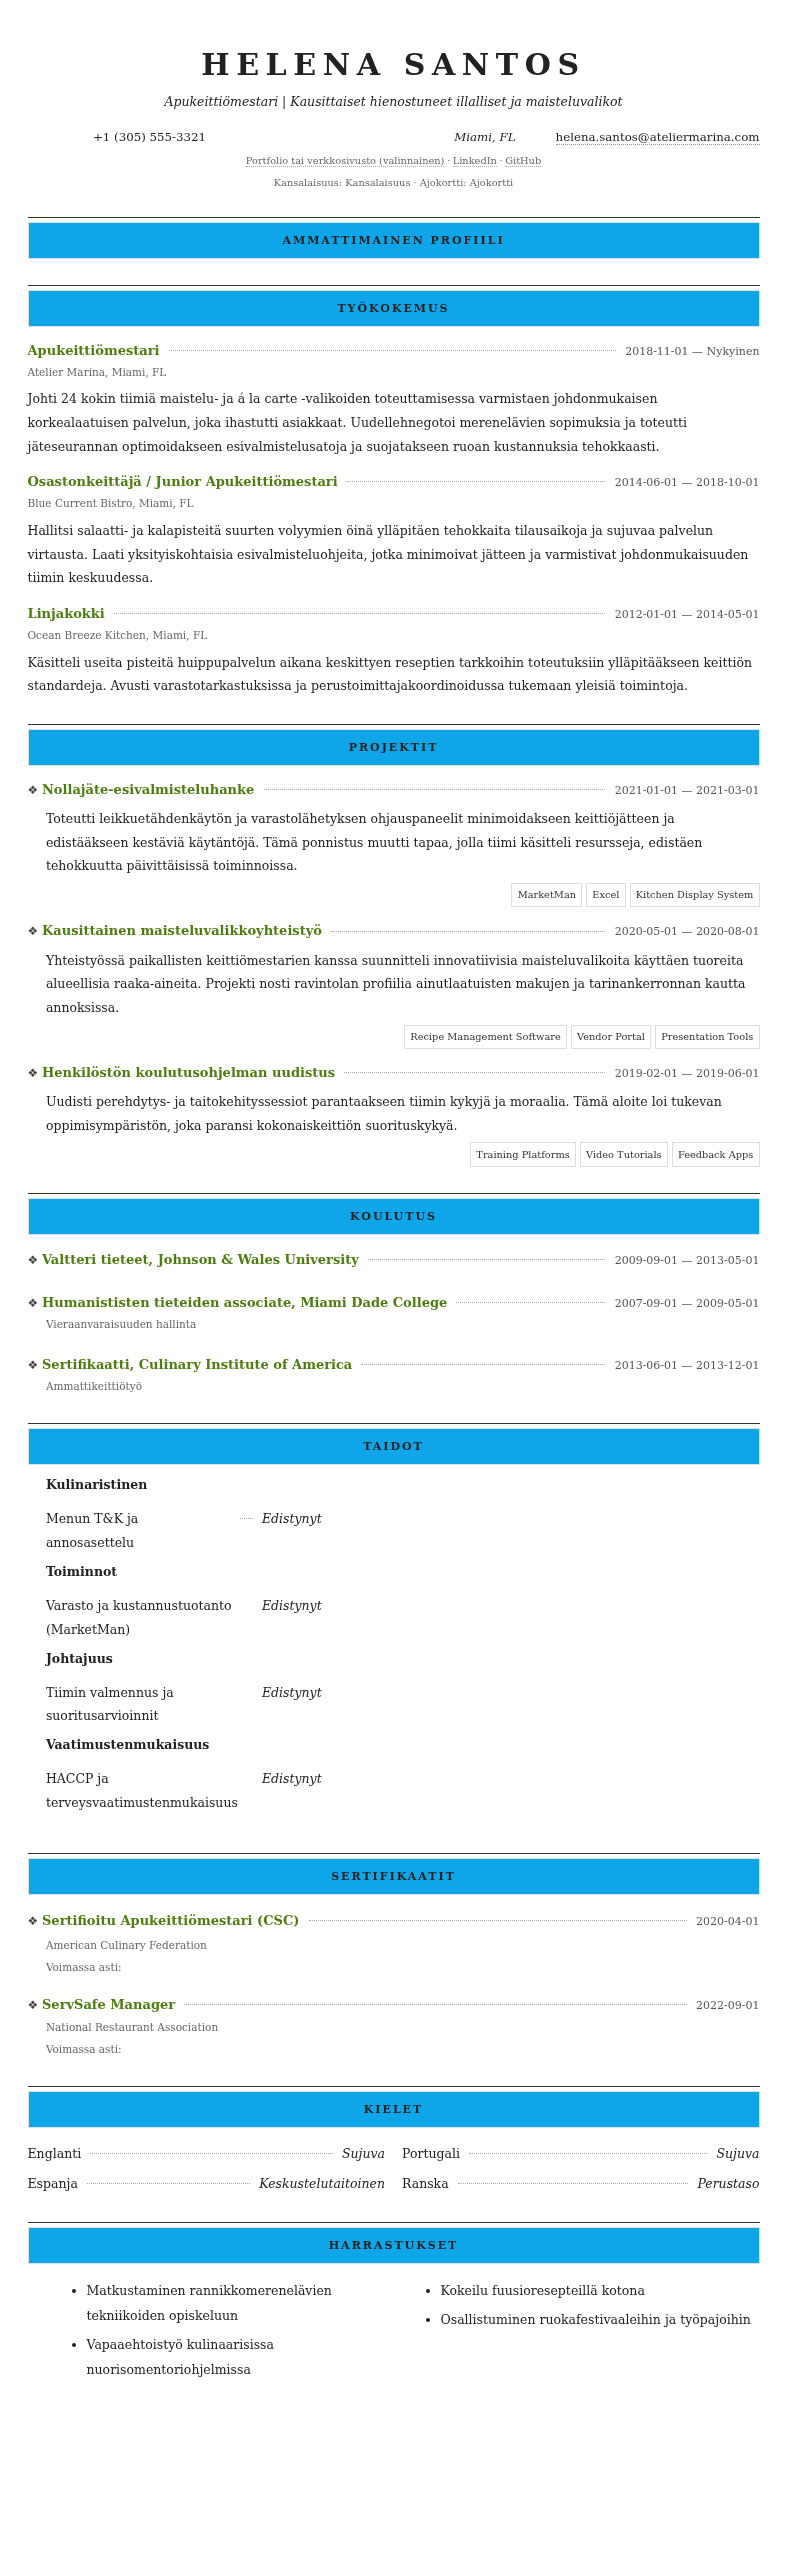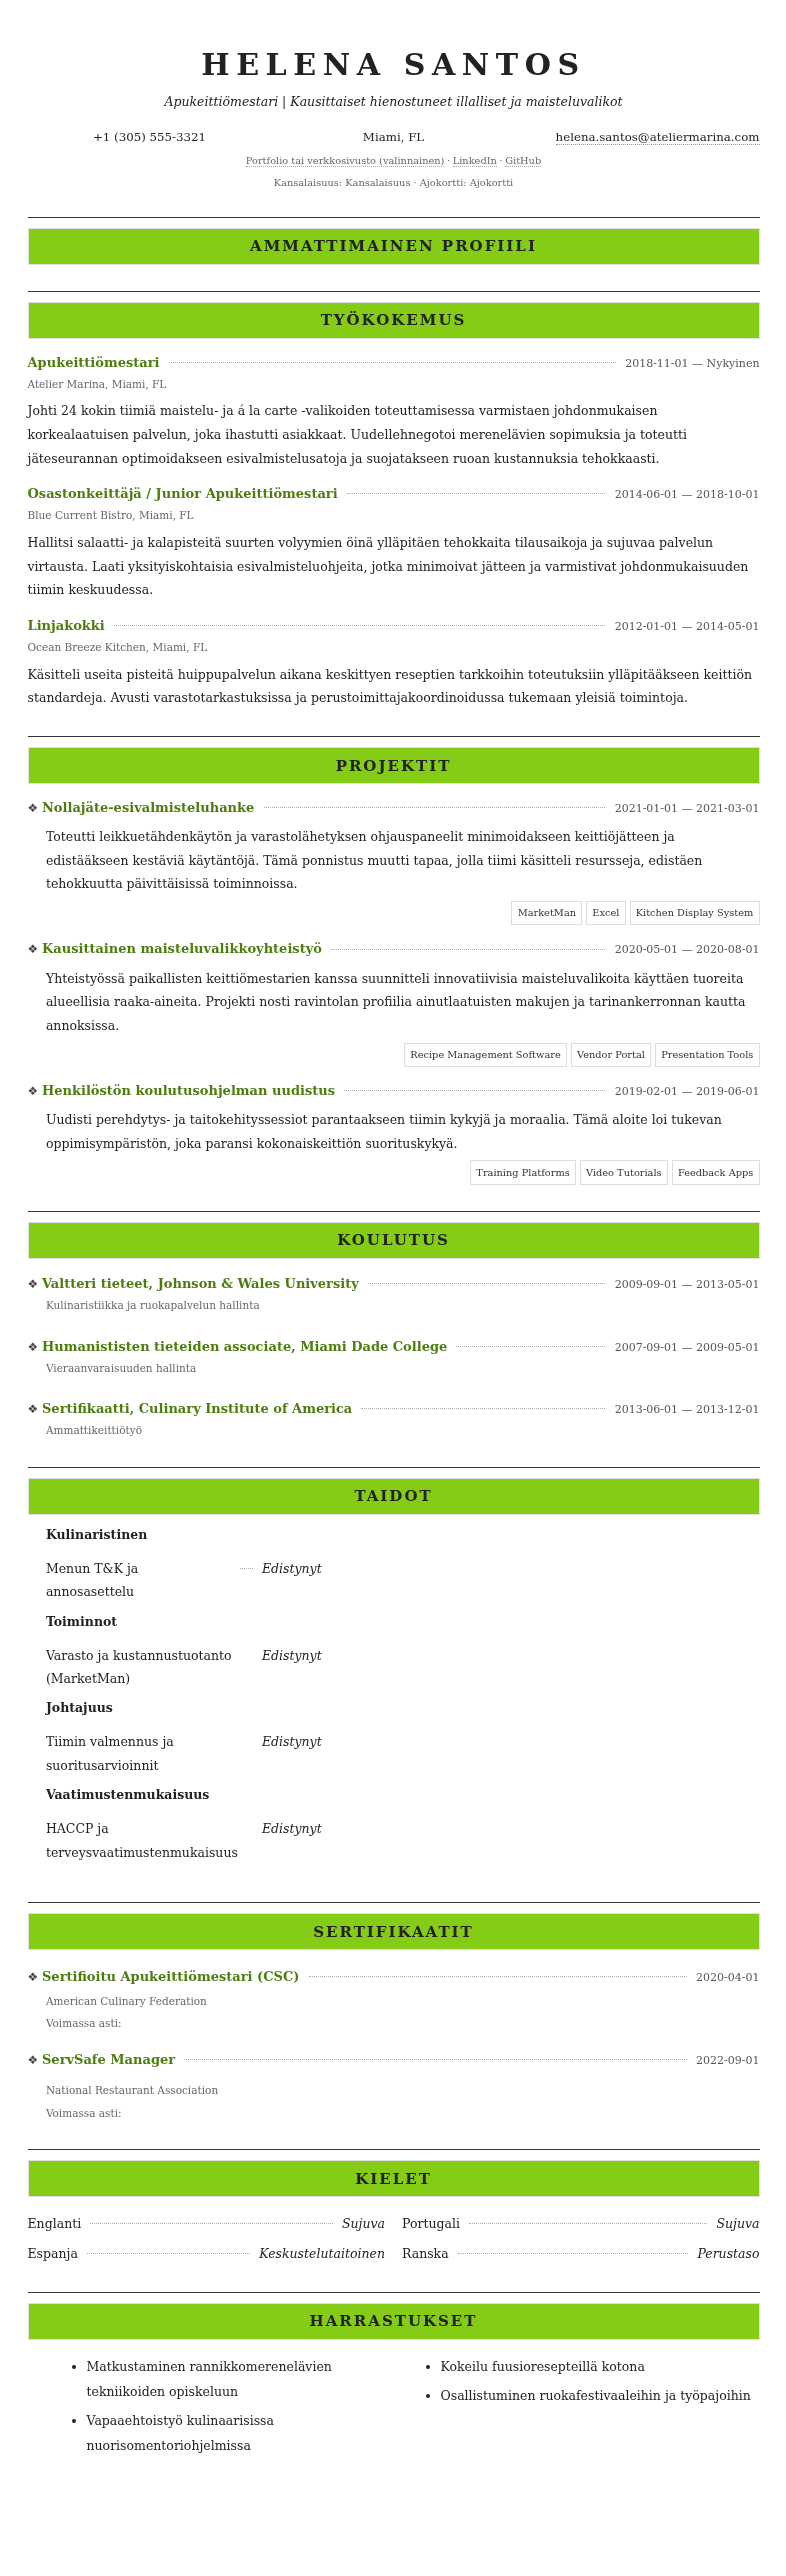--- a/index.html
+++ b/index.html
@@ -31,21 +31,21 @@
     color: #222;
   }
   .contact-row {
     display: flex;
     justify-content: space-between;
     margin-top: 15.7px;
     font-size: 11.8px;
     line-height: 18.4px;
   }
   .contact-row .c-phone { flex: 1; text-align: center; }
-  .contact-row .c-loc { flex: 1; text-align: center; }
+  .contact-row .c-loc { flex: 1; text-align: right; font-style: italic; }
   .contact-row .c-email { flex: 1; text-align: right; }
   .contact-row .c-email span { border-bottom: 0.7px dotted #999; }
   .links {
     text-align: center;
     color: #666;
     font-size: 9.8px;
     margin-top: 6.6px;
     line-height: 15.7px;
   }
   .links .lnk { border-bottom: 0.7px dotted #aaa; }
@@ -55,28 +55,28 @@
     color: #666;
     font-size: 9.8px;
     margin-top: 6.6px;
     line-height: 15.7px;
   }
 
   
   .section { margin-top: 26px; }
   .section-rule { border-top: 1.3px solid #333; }
   .section-head {
-    margin-top: 10px;
-    background: #84cc16;
+    margin-top: 4px;
+    background: #0ea5e9;
     border: 1.3px solid #e0e0e0;
     height: 37px;
     display: flex;
     align-items: center;
     justify-content: center;
-    font-size: 15px;
+    font-size: 11px;
     font-weight: bold;
     letter-spacing: 2px;
     color: #222;
   }
   .para {
     margin-top: 13px;
     line-height: 23.6px;
     font-size: 12.5px;
   }
 
@@ -264,21 +264,20 @@
     <div class="section-rule"></div>
     <div class="section-head">KOULUTUS</div>
 
     <div class="entry" style="margin-top:14.4px">
       <div class="entry-head">
         <span class="diamond">❖</span>
         <span class="entry-title">Valtteri tieteet, Johnson &amp; Wales University</span>
         <span class="leader"></span>
         <span class="entry-date">2009-09-01 — 2013-05-01</span>
       </div>
-      <div class="entry-sub indent">Kulinaristiikka ja ruokapalvelun hallinta</div>
     </div>
 
     <div class="entry" style="margin-top:19.7px">
       <div class="entry-head">
         <span class="diamond">❖</span>
         <span class="entry-title">Humanististen tieteiden associate, Miami Dade College</span>
         <span class="leader"></span>
         <span class="entry-date">2007-09-01 — 2009-05-01</span>
       </div>
       <div class="entry-sub indent">Vieraanvaraisuuden hallinta</div>
@@ -355,21 +354,21 @@
       <div class="entry-sub indent" style="margin-top:2.6px">Voimassa asti:</div>
     </div>
 
     <div class="entry" style="margin-top:15.7px">
       <div class="entry-head">
         <span class="diamond">❖</span>
         <span class="entry-title">ServSafe Manager</span>
         <span class="leader"></span>
         <span class="entry-date">2022-09-01</span>
       </div>
-      <div class="entry-sub indent" style="margin-top:9px">National Restaurant Association</div>
+      <div class="entry-sub indent" style="margin-top:1px">National Restaurant Association</div>
       <div class="entry-sub indent" style="margin-top:2.6px">Voimassa asti:</div>
     </div>
   </section>
 
   <section class="section">
     <div class="section-rule"></div>
     <div class="section-head">KIELET</div>
     <div class="langs">
       <div class="lang">
         <span>Englanti</span>

